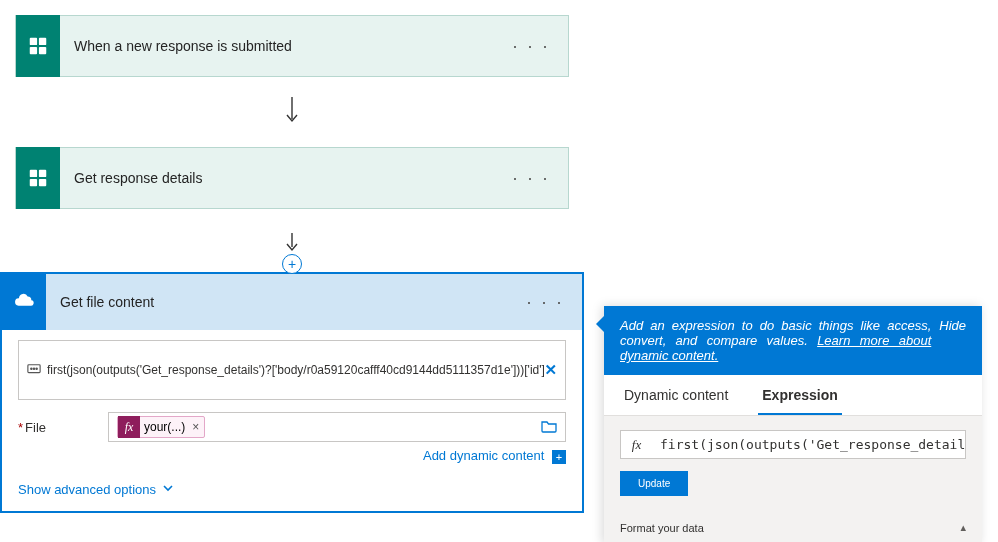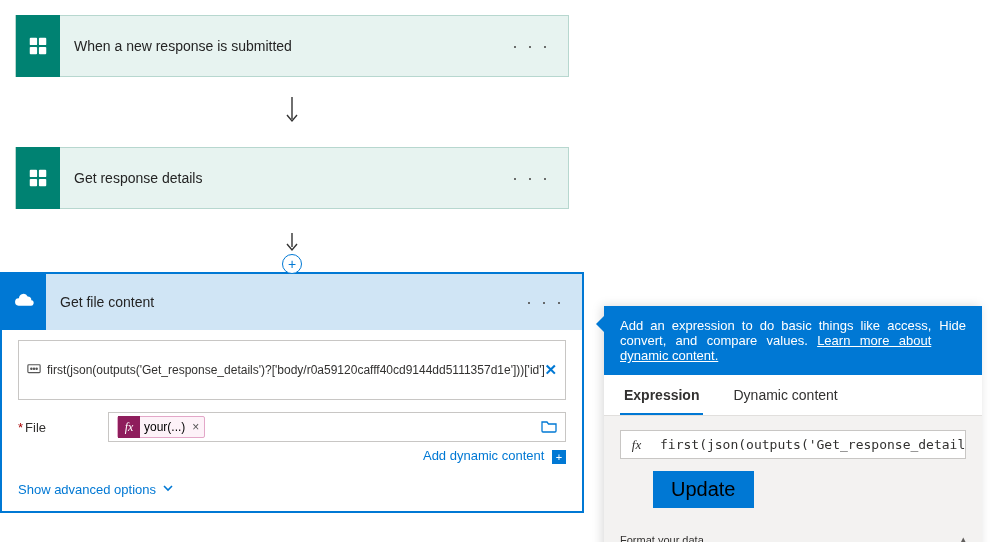--- a/index.html
+++ b/index.html
@@ -260,20 +260,21 @@
     }
     .flyout-head {
       background: #0078d4;
       color: #fff;
       padding: 12px 16px;
       font-size: 13px;
       display: flex;
       justify-content: space-between;
       gap: 8px;
       text-align: justify;
+      font-style: italic;
     }
     .flyout-head a { color: #fff; text-decoration: underline; }
     .flyout-hide { cursor: pointer; }
     .flyout-tabs {
       display: flex;
       background: #fff;
       border-bottom: 1px solid #e1dfdd;
       padding: 0 16px;
     }
     .flyout-tab {
@@ -319,26 +320,25 @@
       font-family: Consolas, monospace;
       font-size: 13px;
       color: #323130;
       outline: none;
       background: #fff;
       white-space: nowrap;
       overflow: hidden;
     }
     .update-btn {
       background: #0078d4;
-      color: #000000;
+      color: #ffffff;
       border: none;
       padding: 7px 18px;
-      font-size: 20px;
-      cursor: pointer;
-      margin-left: 33px;
+      font-size: 10px;
+      cursor: pointer;
     }
     .format-label {
       font-size: 11px;
       color: #323130;
       margin-top: 14px;
     }
     .scroll-hint {
       width: 16px;
       text-align: right;
       color: #605e5c;
@@ -470,22 +470,22 @@
 
 <div class="flyout">
   <div class="flyout-pointer"></div>
   <div class="flyout-head">
     <div style="flex:1;">
       <span>Add an expression to do basic things like access, convert, and compare values. </span><a href="#">Learn more about dynamic content.</a>
     </div>
     <div class="flyout-hide">Hide</div>
   </div>
   <div class="flyout-tabs">
+    <div class="flyout-tab">Dynamic content</div>
     <div class="flyout-tab active">Expression</div>
-    <div class="flyout-tab">Dynamic content</div>
   </div>
   <div class="flyout-body">
     <div class="fx-row">
       <div class="fx-label">fx</div>
       <div class="fx-input" contenteditable="true" style="">first(json(outputs('Get_response_details</div>
     </div>
     <button class="update-btn">Update</button>
     <div class="flyout-bottom-row">
       <div class="format-label">Format your data</div>
       <div class="scroll-hint">▴</div>

